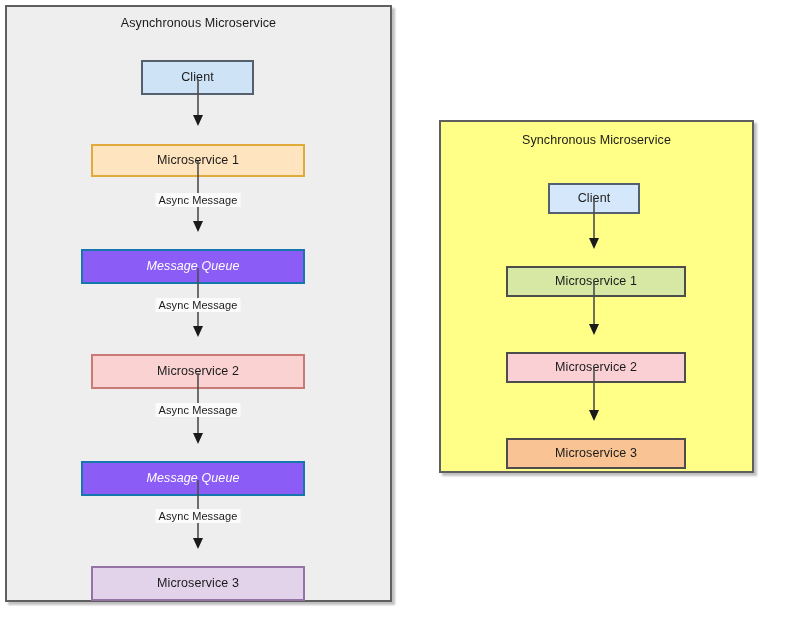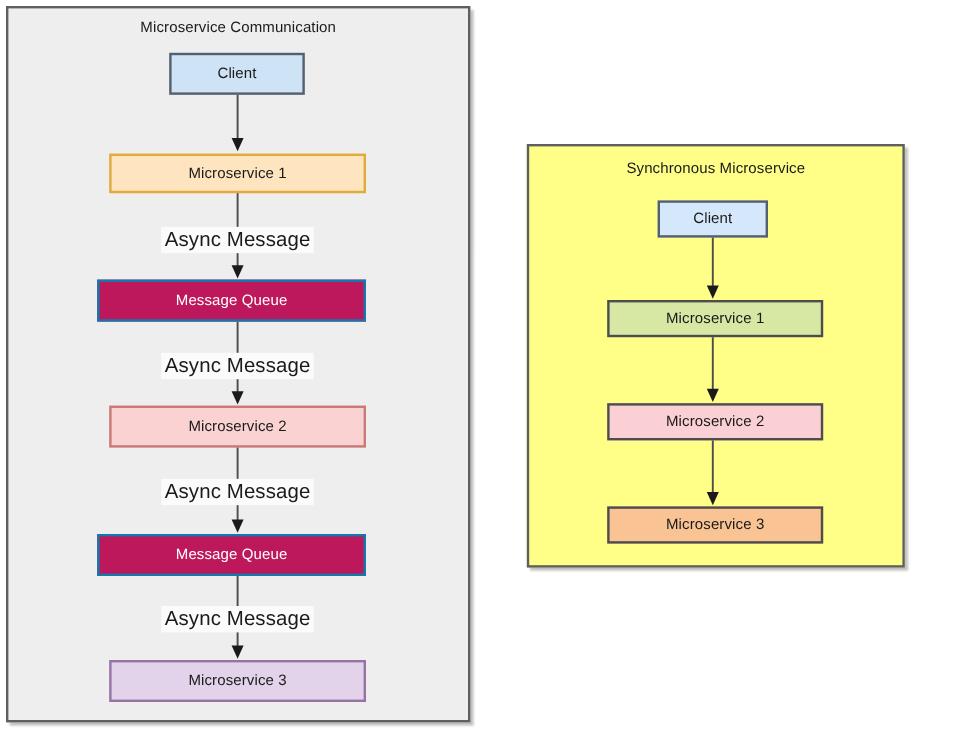--- a/index.html
+++ b/index.html
@@ -63,35 +63,37 @@
     position: absolute;
     box-sizing: border-box;
     display: flex;
     align-items: center;
     justify-content: center;
     font-size: 12.5px;
     color: #1a1a1a;
     text-align: center;
     line-height: 1;
     letter-spacing: 0.1px;
+    margin-top: 16px;
   }
 
   
   .skin-client {
     background: #cfe3f7;
     border: 2px solid #55606e;
   }
   .skin-ms1-async {
     background: #ffe5bf;
     border: 2px solid #e2a93b;
   }
   .skin-queue {
-    background: #be185d;
+    background: #8b5cf6;
     border: 2px solid #1577ac;
     color: #ffffff;
+    font-style: italic;
   }
   .skin-ms2-async {
     background: #fad2d2;
     border: 2px solid #c97a76;
   }
   .skin-ms3-async {
     background: #e2d3ea;
     border: 2px solid #9673a6;
   }
 
@@ -125,34 +127,34 @@
   .edge polygon {
     fill: #1a1a1a;
   }
 
   
   .edge-label {
     position: absolute;
     transform: translate(-50%, -50%);
     background: #fbfbfb;
     padding: 1px 3px;
-    font-size: 17px;
+    font-size: 11px;
     color: #1a1a1a;
     white-space: nowrap;
     letter-spacing: 0.1px;
   }
 </style>
 </head>
 <body>
 
 <div class="canvas">
 
   <div class="panel panel-async">
 
-    <div class="panel-title">Microservice Communication</div>
+    <div class="panel-title">Asynchronous Microservice</div>
 
     <div class="node skin-client" style="left:134px; top:37px; width:113px; height:35px;">
       <span>Client</span>
     </div>
 
     <svg class="edge" style="left:185px; top:72px; width:14px; height:48px;">
       <line x1="6" y1="0" x2="6" y2="38"></line>
       <polygon points="1,36 11,36 6,47"></polygon>
     </svg>
 

